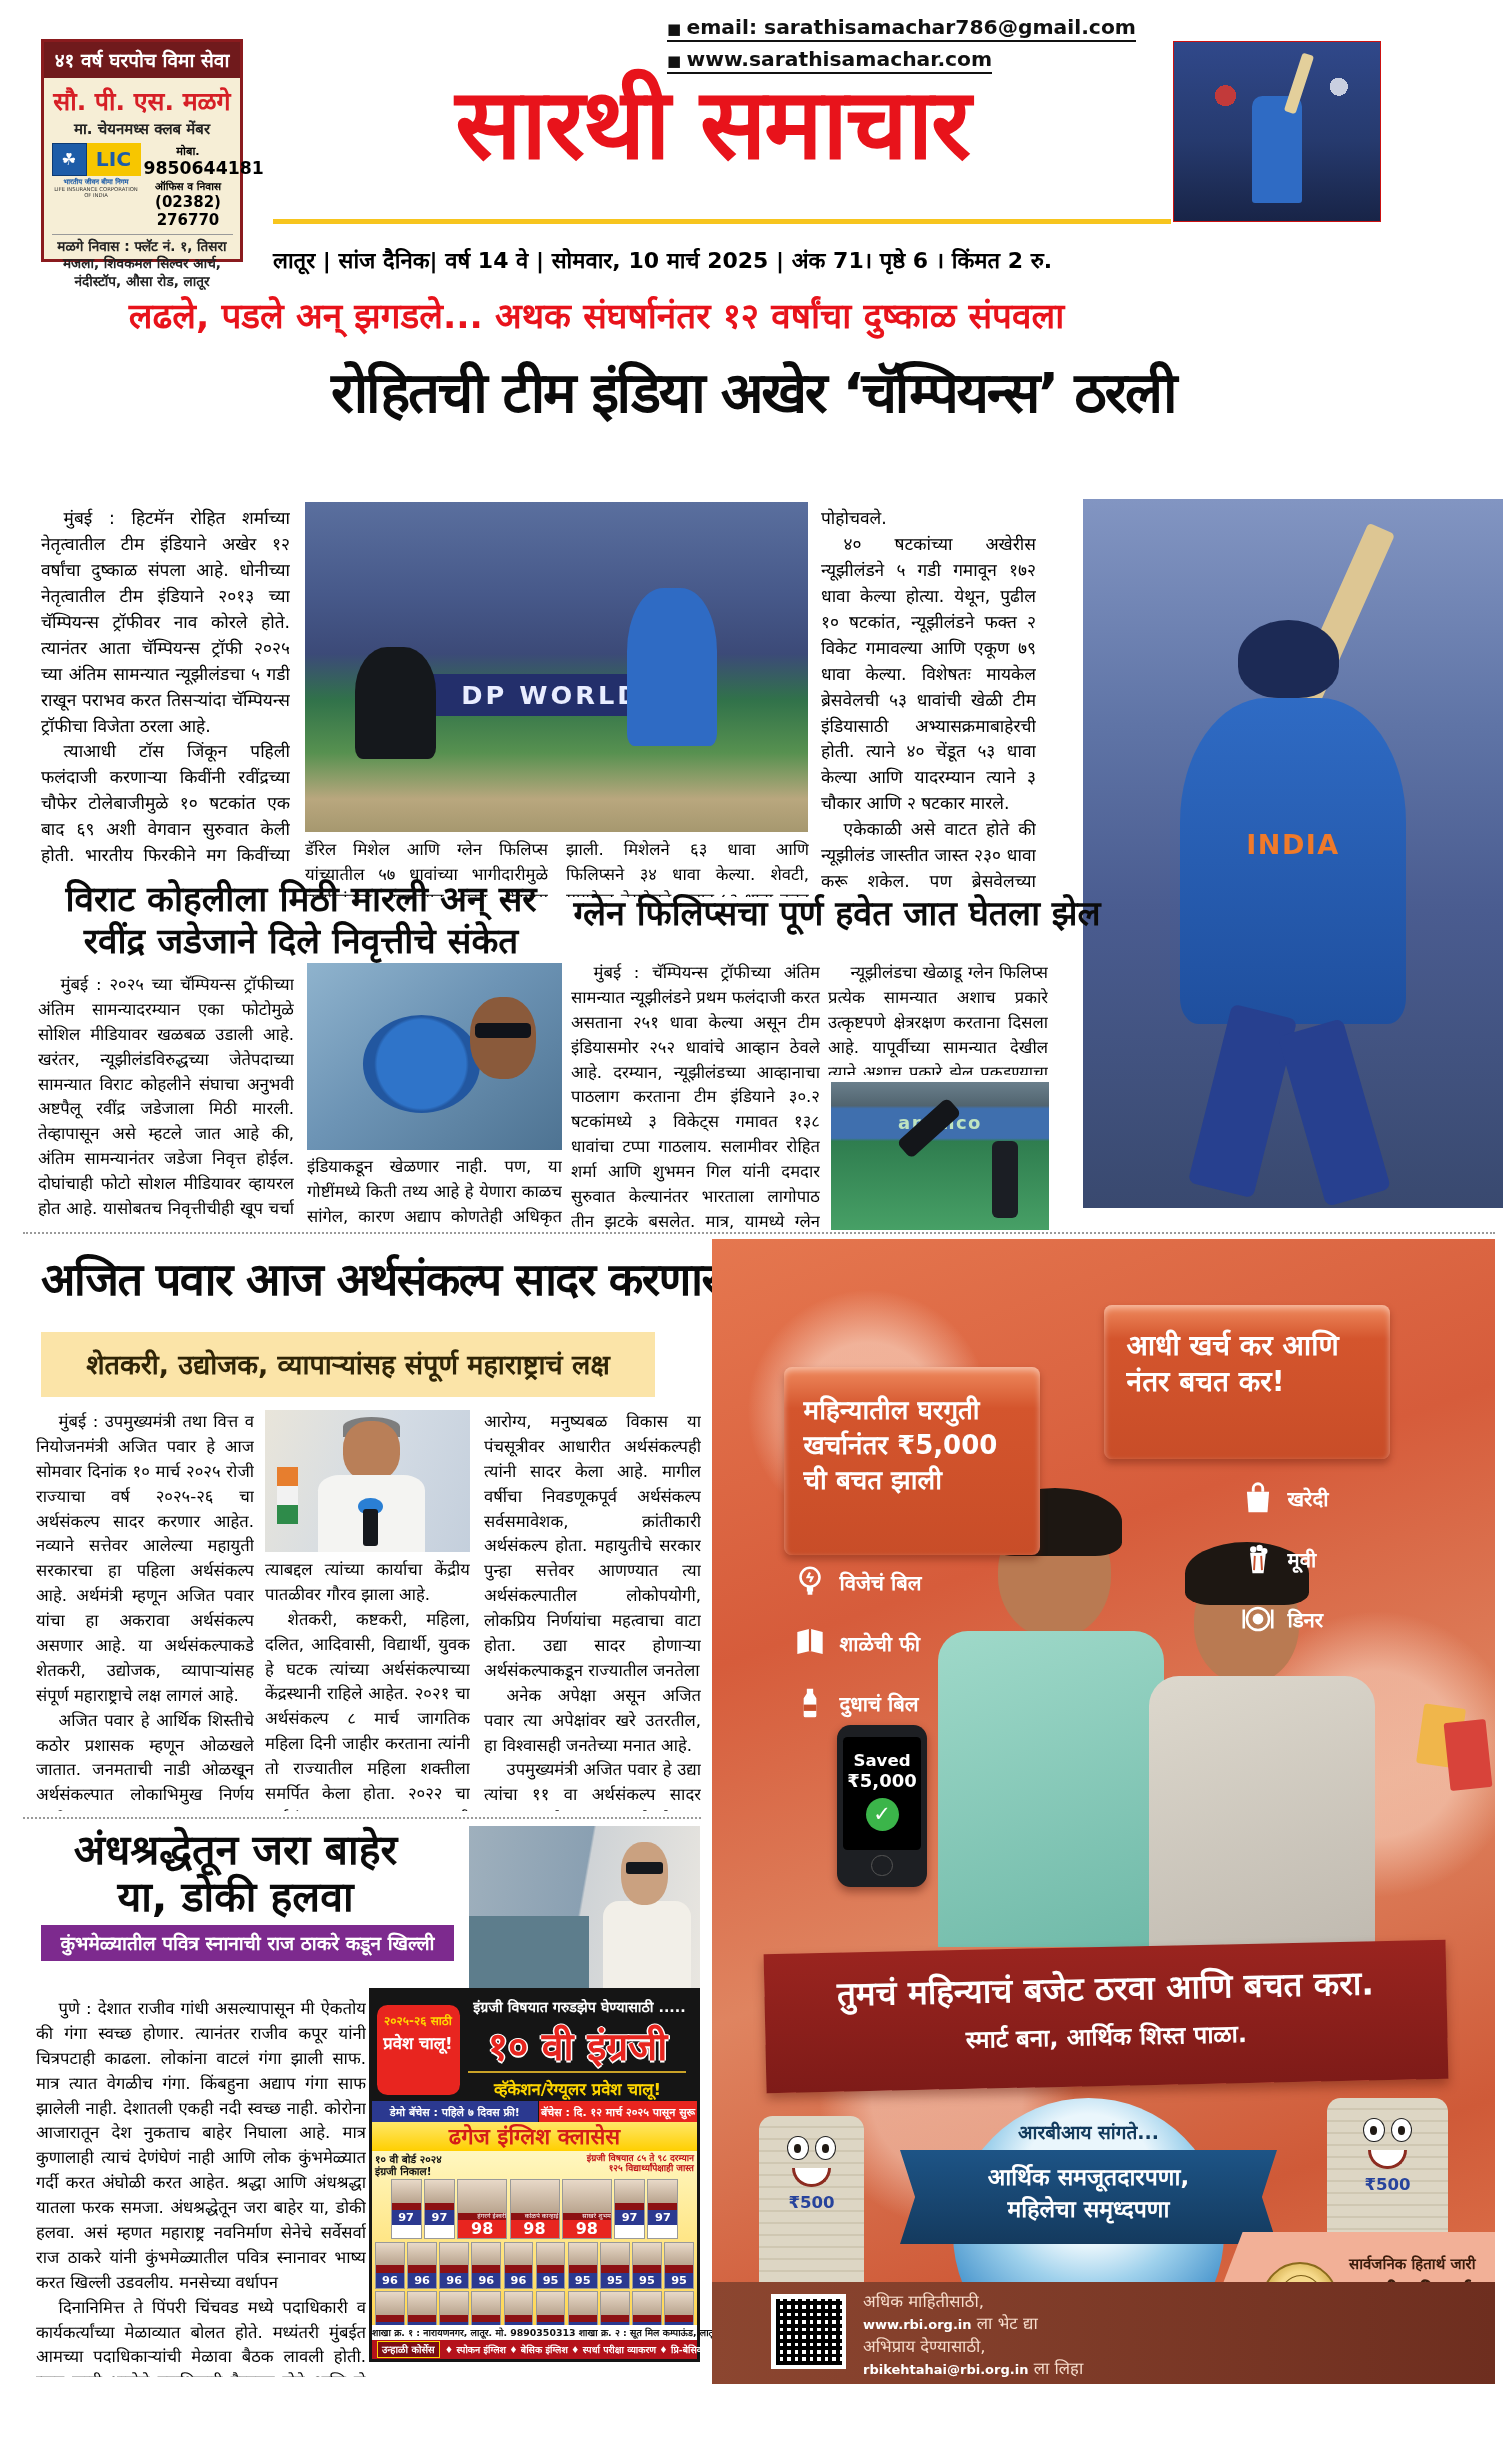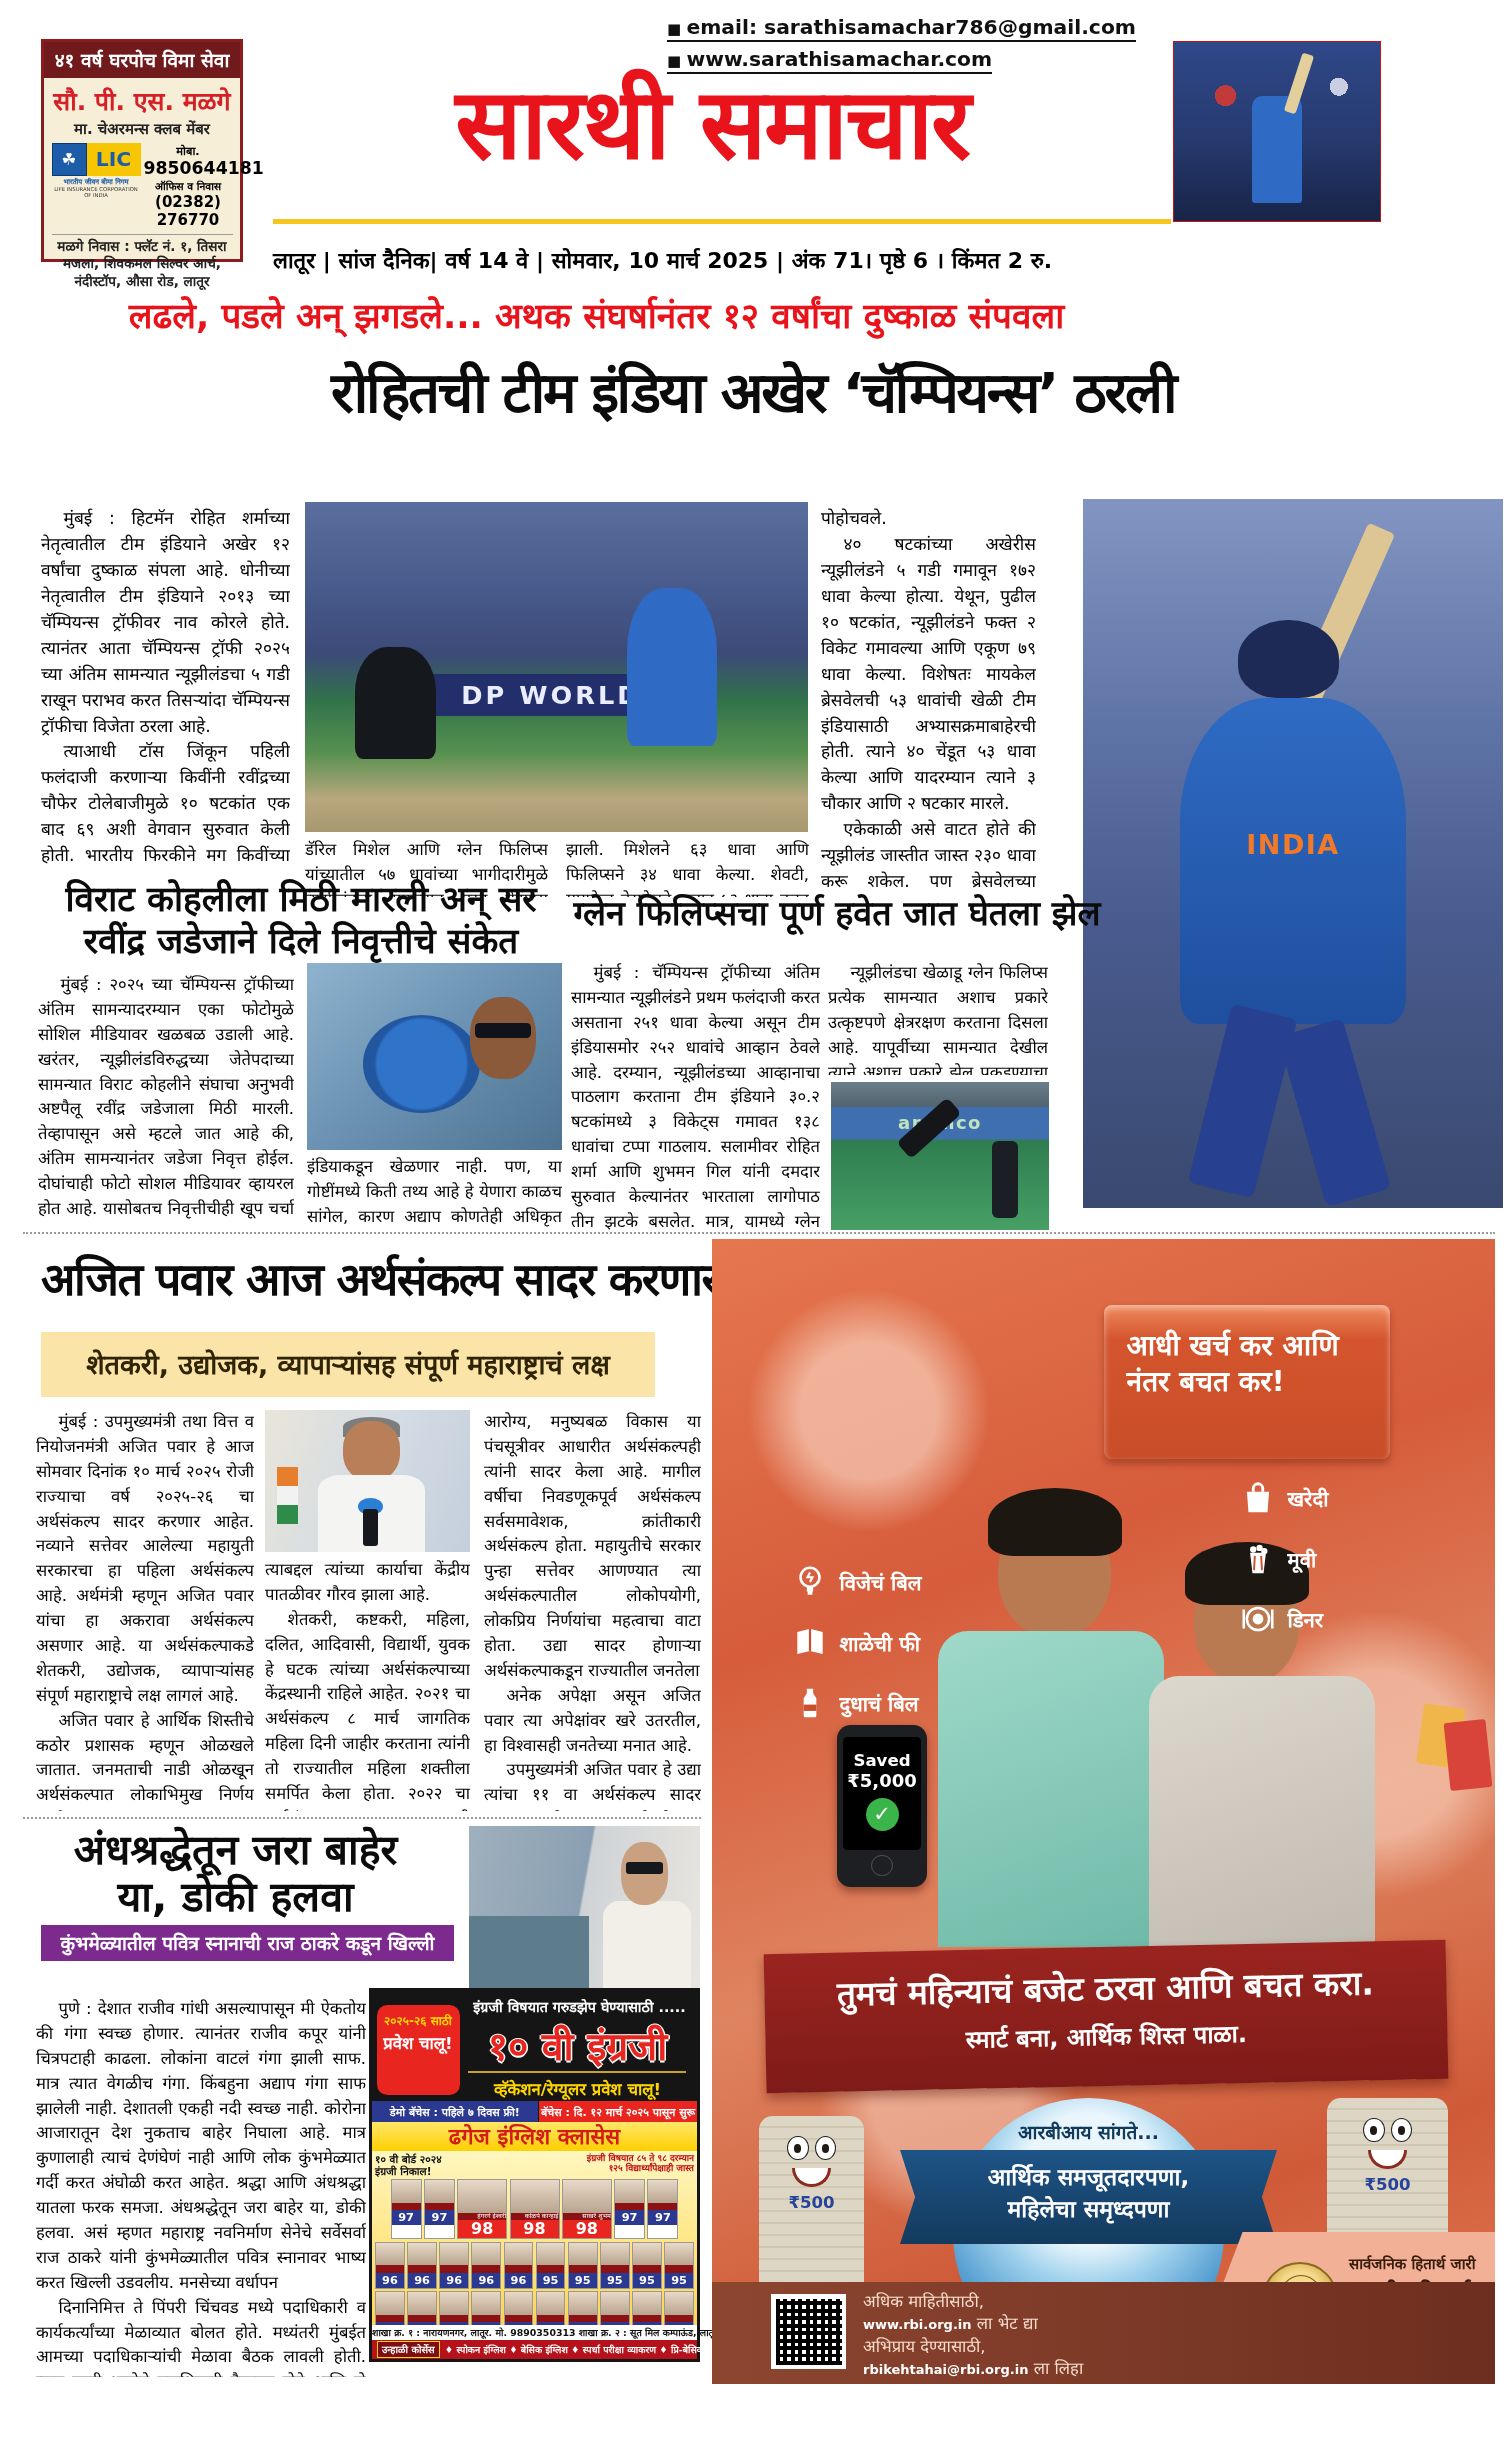--- a/index.html
+++ b/index.html
@@ -193,21 +193,21 @@
   .rbi-bank-en{font-family:"DejaVu Serif",serif;font-size:18px;font-weight:bold;border-top:1.5px solid #3a1c0c;border-bottom:1.5px solid #3a1c0c;margin-top:3px;padding:0.8px 0;}
 </style>
 </head>
 <body>
 
 <div id="page">
 
   <div class="abs lic-ad">
     <div class="lic-head">४१ वर्ष घरपोच विमा सेवा</div>
     <div class="lic-name">सौ. पी. एस. मळगे</div>
-    <div class="lic-desig">मा. चेअरमन्स क्लब मेंबर</div>
+    <div class="lic-desig">मा. चेयनमध्स क्लब मेंबर</div>
     <div class="lic-logo-row">
       <div class="lic-logo">
         <div class="lic-logo-boxes">
           <div class="lic-blue">☘</div>
           <div class="lic-yellow">LIC</div>
         </div>
         <div class="lic-sub1">भारतीय जीवन बीमा निगम</div>
         <div class="lic-sub2">LIFE INSURANCE CORPORATION OF INDIA</div>
       </div>
       <div class="lic-phones">
@@ -527,20 +527,21 @@
     <div class="abs hair-c" style="left:276px;top:249px;width:134px;height:68px;"></div>
     <div class="abs body-c" style="left:226px;top:392px;width:226px;height:316px;background:linear-gradient(160deg,#9fd9c9,#6fb9a8);"></div>
     <div class="abs head-c" style="left:482px;top:324px;width:105px;height:121px;"></div>
     <div class="abs hair-c" style="left:473px;top:303px;width:124px;height:63px;"></div>
     <div class="abs body-c" style="left:437px;top:437px;width:226px;height:271px;background:linear-gradient(160deg,#ddd8cd,#c0bab0);"></div>
     <div class="abs bags">
       <div class="bag1"></div>
       <div class="bag2"></div>
     </div>
 
+    <div class="abs bubble bubble-left">महिन्यातील घरगुती खर्चानंतर ₹5,000 ची बचत झाली</div>
     <div class="abs bubble bubble-right">आधी खर्च कर आणि नंतर बचत कर!</div>
 
     <div class="abs rbi-list list-exp">
       <div class="rbi-item">
         <svg width="38" height="38" viewBox="0 0 24 24">
             <circle cx="12" cy="9" r="6" fill="none" stroke="#fff" stroke-width="1.6"></circle>
             <path d="M10 15h4v3h-4z M10.5 18h3v2h-3z" fill="#fff"></path>
             <path d="M12 6l-1.5 3h3L12 12" fill="none" stroke="#fff" stroke-width="1.4"></path>
           </svg>
         <div class="rbi-item-label">विजेचं बिल</div>

